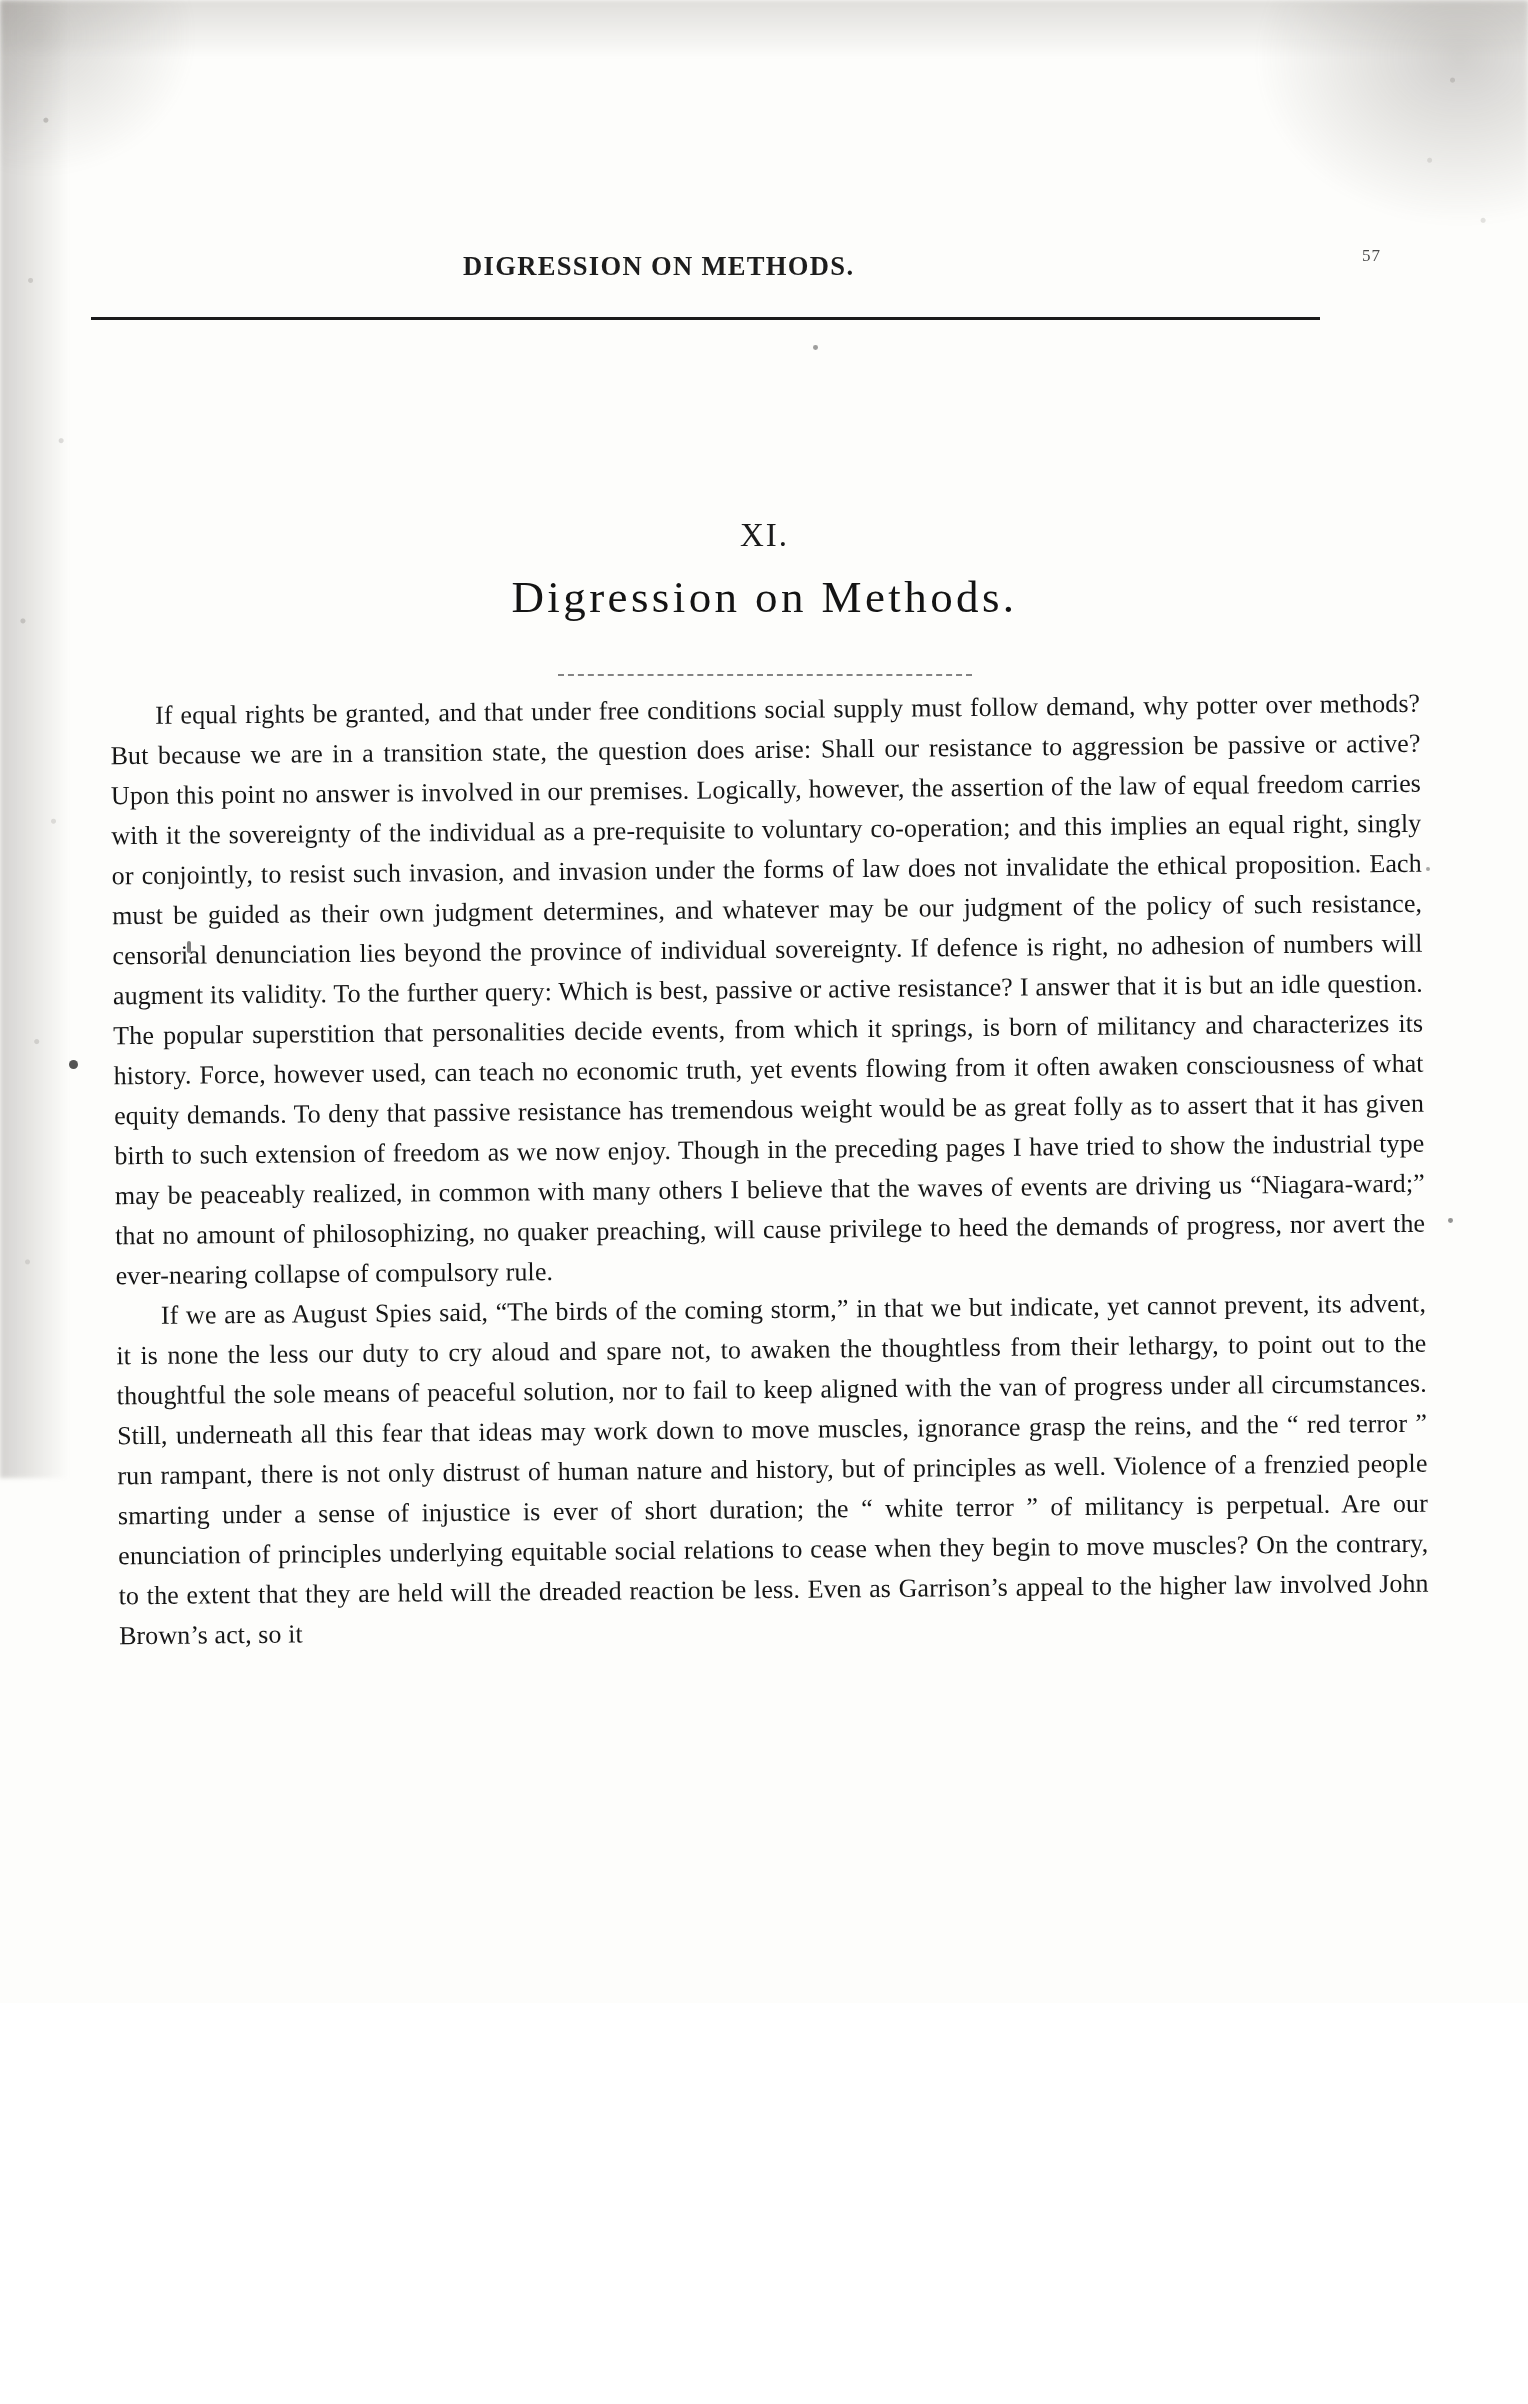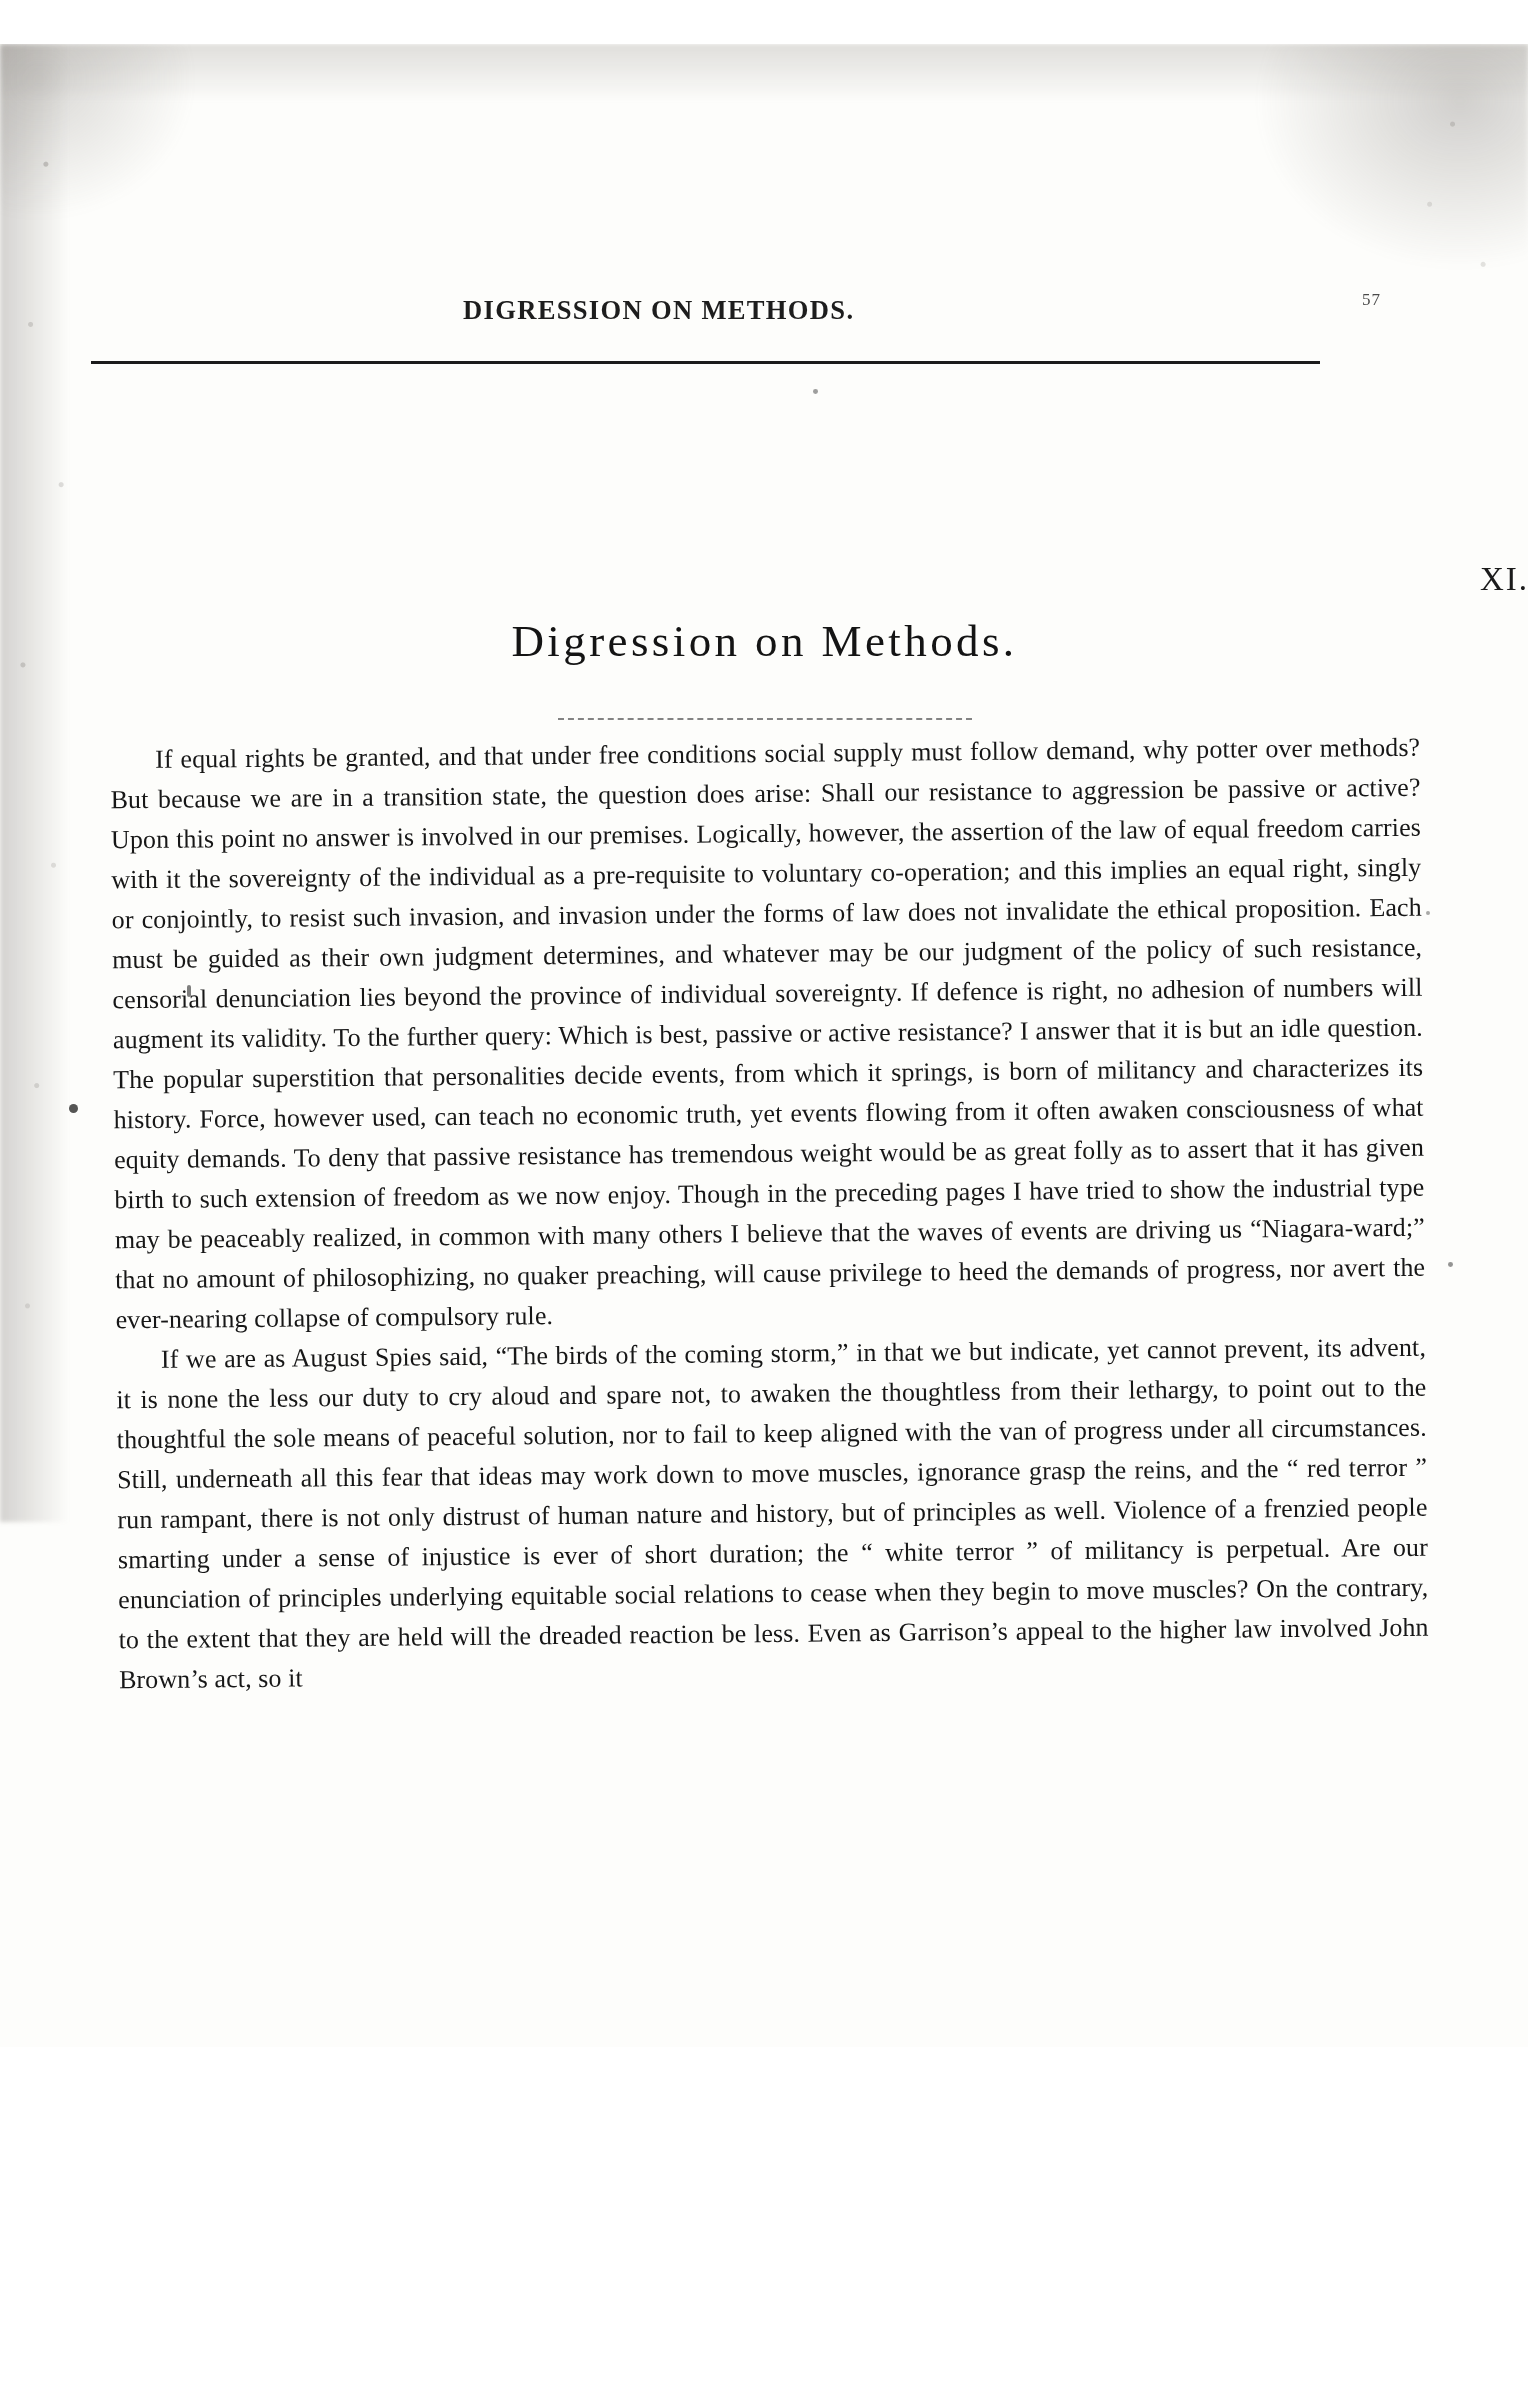--- a/index.html
+++ b/index.html
@@ -15,21 +15,20 @@
     overflow: hidden;
   }
 
   
   .page {
     position: relative;
     width: 1529px;
     height: 2003px;
     background: #fdfdfb;
     overflow: hidden;
-    margin-top: 44px;
   }
 
   
   .scan-noise {
     position: absolute;
     inset: 0;
     pointer-events: none;
     background:
       radial-gradient(circle at 3% 6%, rgba(90,85,80,0.30) 0 2px, transparent 3px),
       radial-gradient(circle at 2% 14%, rgba(90,85,80,0.22) 0 2px, transparent 3px),
@@ -113,21 +112,21 @@
     height: 3px;
     background: #1b1b1b;
   }
 
   
   .chapter-number {
     position: absolute;
     top: 517px;
     left: 0;
     width: 1529px;
-    text-align: right;
+    text-align: center;
     font-family: "Liberation Serif", serif;
     font-size: 33px;
     letter-spacing: 2px;
     color: #1b1b1b;
   }
   .chapter-title {
     position: absolute;
     top: 571px;
     left: 0;
     width: 1529px;

